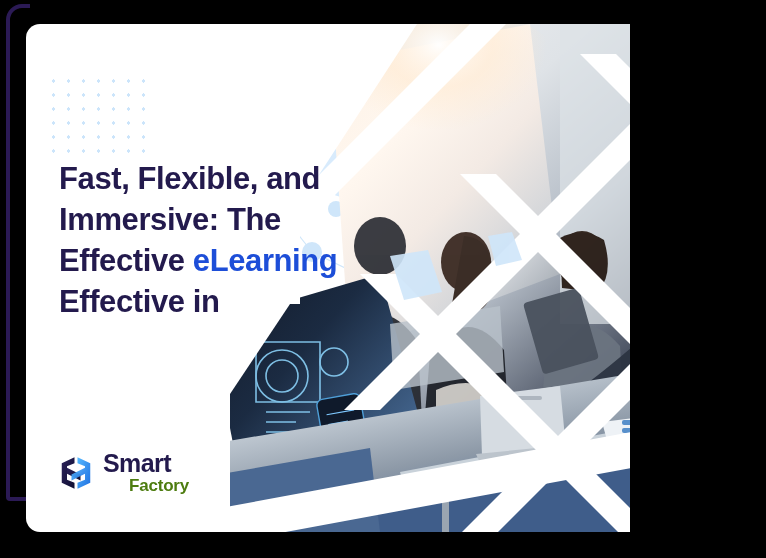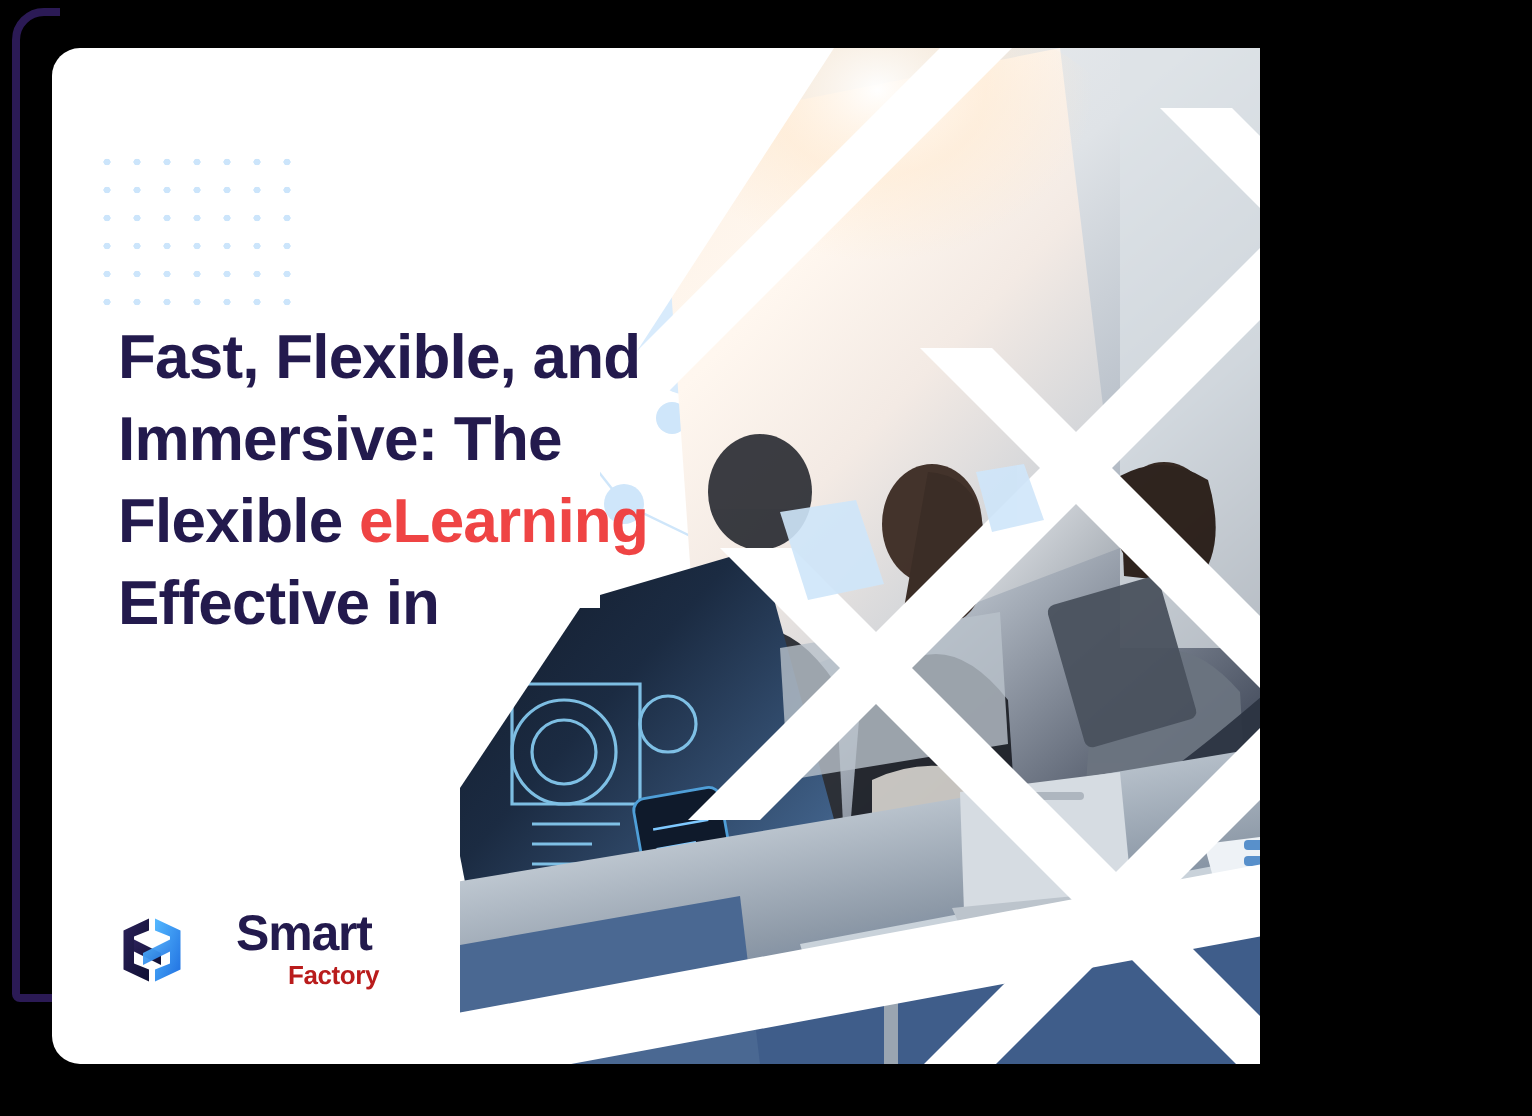--- a/index.html
+++ b/index.html
@@ -92,46 +92,46 @@
     left: 33px;
     top: 134px;
     width: 320px;
     font-size: 31px;
     line-height: 41px;
     font-weight: bold;
     letter-spacing: -0.4px;
     color: #231a4d;
     z-index: 6;
   }
-  #headline .hl-accent { color: #ef4444; }
+  #headline .hl-accent { color: #1d4ed8; }
 
   
   #logo {
     position: absolute;
     left: 32px;
     bottom: 38px;
     display: flex;
     align-items: center;
-    gap: 24px;
+    gap: 9px;
     z-index: 6;
   }
   #logo-mark { width: 36px; height: 36px; display: block; }
   #logo-words { line-height: 1; }
   #logo-word-top {
     display: block;
     font-size: 25px;
     font-weight: bold;
     color: #231a4d;
     letter-spacing: -0.6px;
   }
   #logo-word-bottom {
     display: block;
-    font-size: 13px;
+    font-size: 17px;
     font-weight: bold;
-    color: #b91c1c;
+    color: #4d7c0f;
     letter-spacing: -0.2px;
     margin-top: 1px;
     margin-left: 26px;
   }
 
   
   #network {
     position: absolute;
     left: 250px;
     top: 50px;
@@ -203,21 +203,21 @@
         <circle cx="214" cy="213" r="20" fill="#cfe6fa"></circle>
         <circle cx="10" cy="70" r="26" fill="#dcedfd"></circle>
         <circle cx="6" cy="140" r="12" fill="#d8ebfc"></circle>
         <circle cx="248" cy="262" r="9" fill="#cfe6fa"></circle>
       </g>
     </svg>
 
     <div id="headline">
       <div>Fast, Flexible, and</div>
       <div>Immersive: The</div>
-      <div><span>Flexible </span><span class="hl-accent">eLearning</span></div>
+      <div><span>Effective </span><span class="hl-accent">eLearning</span></div>
       <div>Effective in</div>
     </div>
 
     <div id="logo">
       <svg id="logo-mark" viewBox="0 0 48 48" xmlns="http://www.w3.org/2000/svg">
         <defs>
           <linearGradient id="lgDark" x1="0" y1="0" x2="1" y2="1">
             <stop offset="0" stop-color="#2b2159"></stop>
             <stop offset="1" stop-color="#0f1033"></stop>
           </linearGradient>

